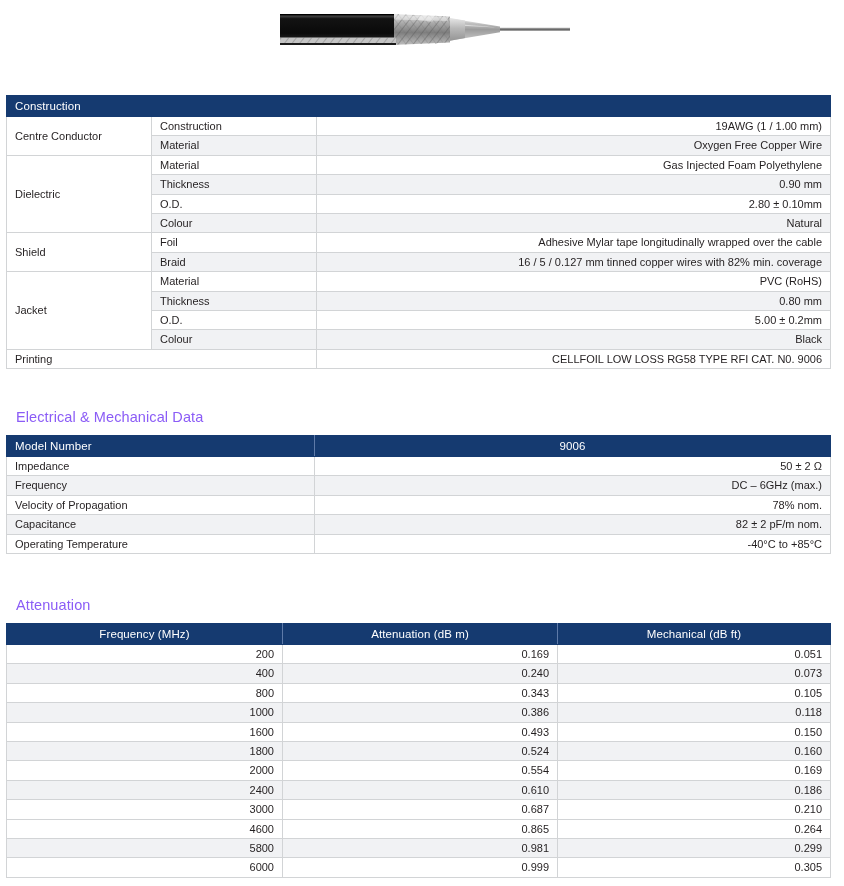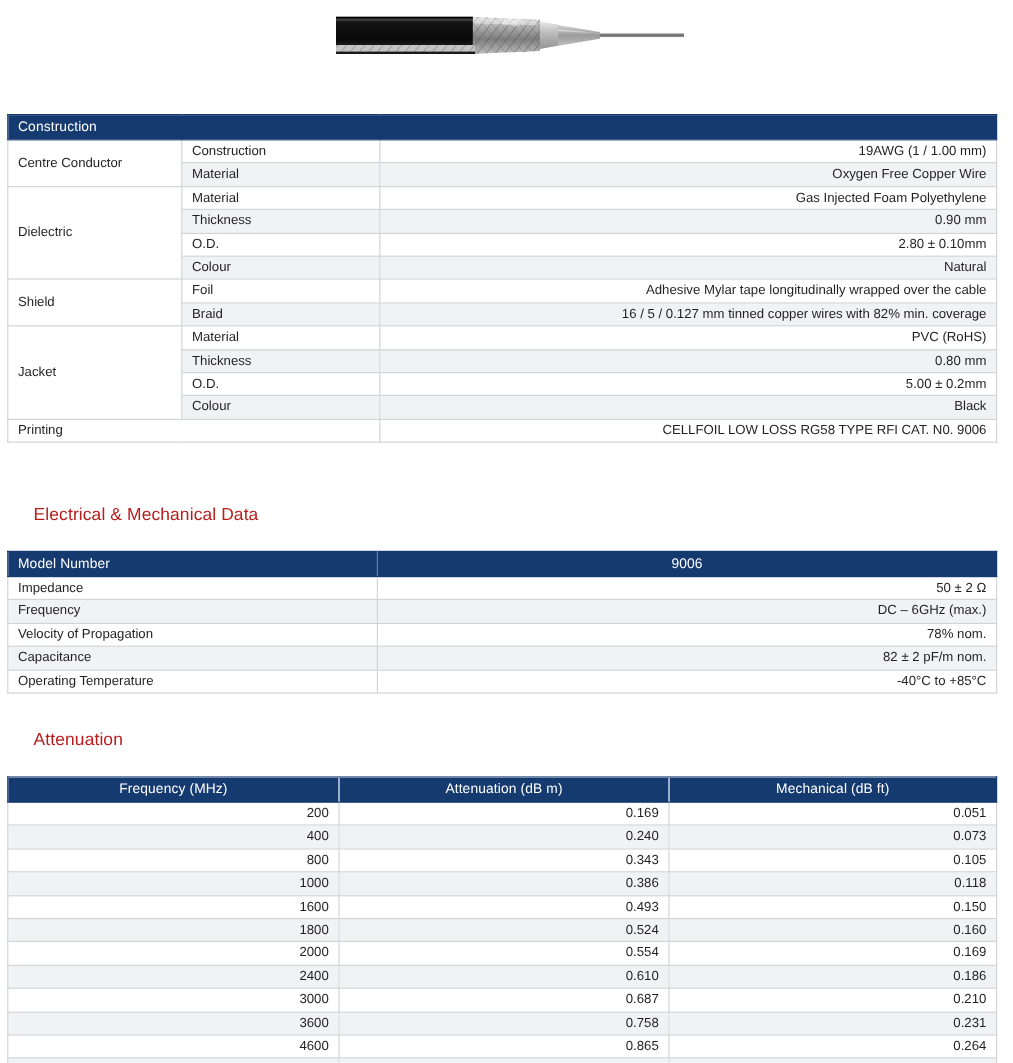--- a/index.html
+++ b/index.html
@@ -28,23 +28,23 @@
     top: 0;
     width: 844px;
     height: 96px;
   }
   .cable-svg { display: block; margin: 0 auto; }
 
   
   .section-heading {
     font-size: 14.5px;
     font-weight: 400;
-    color: #b91c1c;
+    color: #8b5cf6;
     letter-spacing: 0.1px;
-    margin: 16px;
+    margin: 4px;
     padding: 0 0 6px 12px;
   }
 
   
   .spec-table {
     border-collapse: collapse;
     border-spacing: 0;
     table-layout: fixed;
     width: 824px;
     margin-left: 6px;
@@ -339,25 +339,20 @@
         <tr class="row-alt">
           <td class="center">2400</td>
           <td class="center">0.610</td>
           <td class="center">0.186</td>
         </tr>
         <tr class="row-plain">
           <td class="center">3000</td>
           <td class="center">0.687</td>
           <td class="center">0.210</td>
         </tr>
-        <tr class="row-alt">
-          <td class="center">3600</td>
-          <td class="center">0.758</td>
-          <td class="center">0.231</td>
-        </tr>
         <tr class="row-plain">
           <td class="center">4600</td>
           <td class="center">0.865</td>
           <td class="center">0.264</td>
         </tr>
         <tr class="row-alt">
           <td class="center">5800</td>
           <td class="center">0.981</td>
           <td class="center">0.299</td>
         </tr>

